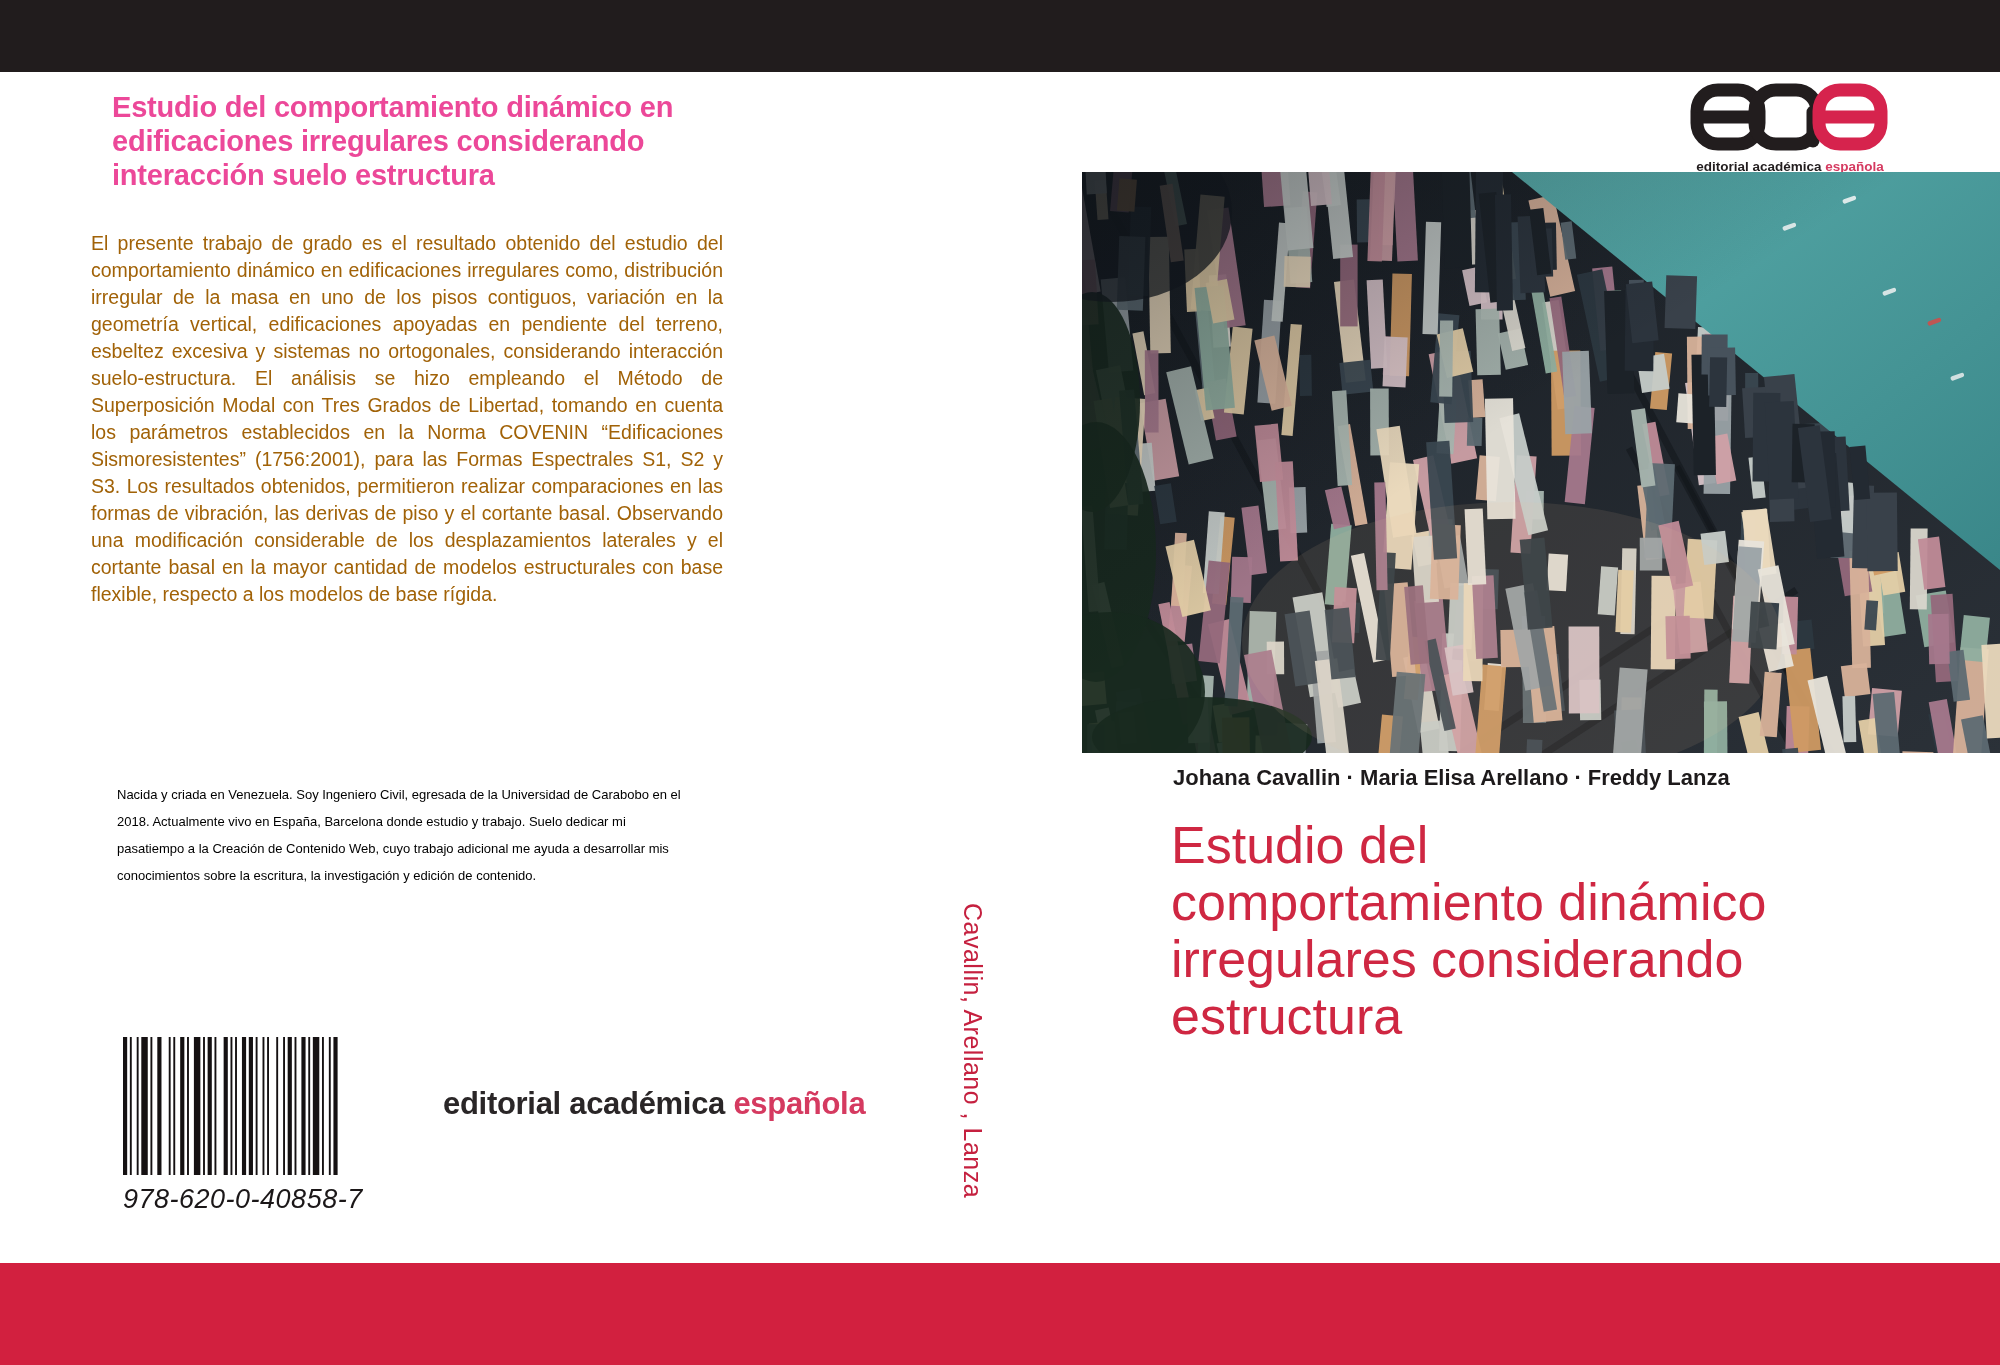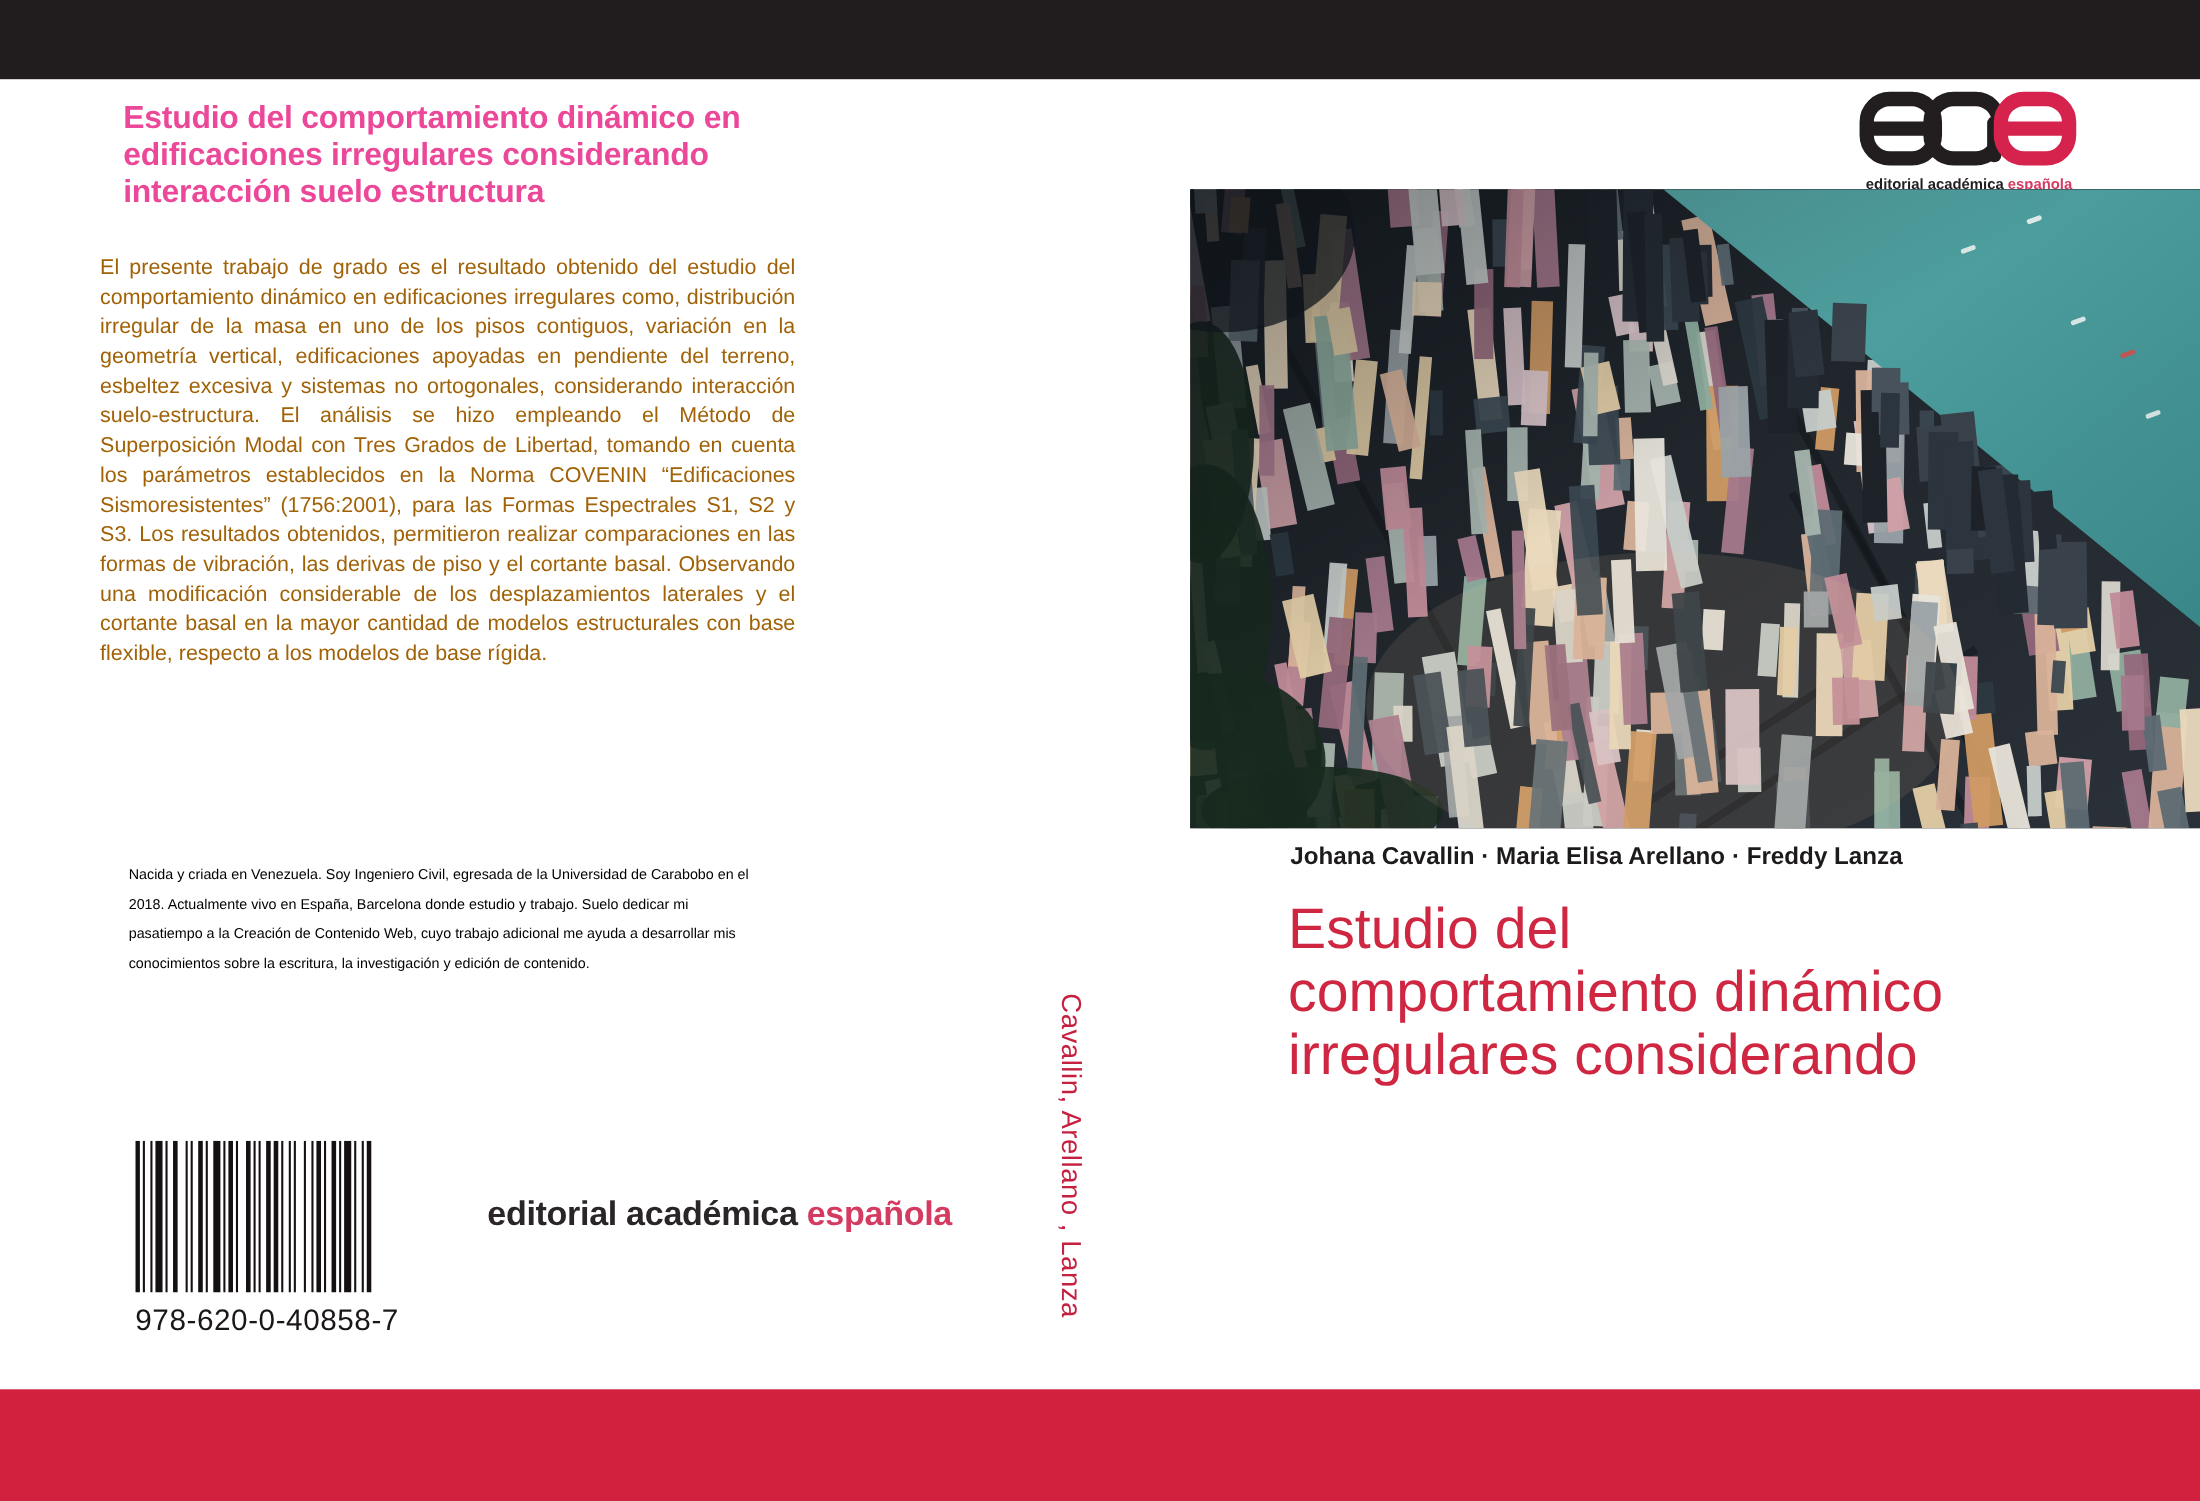--- a/index.html
+++ b/index.html
@@ -16,21 +16,21 @@
     font-size:29px;font-weight:bold;line-height:34px;color:#ec4899;letter-spacing:-0.2px;
   }
   .abstract{
     position:absolute;left:91px;top:230px;width:632px;margin:0;
     font-size:19.5px;line-height:27px;color:#a16207;text-align:justify;
   }
   .bio{
     position:absolute;left:117px;top:781px;width:578px;margin:0;
     font-size:13px;line-height:27px;color:#000000;
   }
-  .barcode-block{position:absolute;left:123px;top:1037px;width:198px;}
+  .barcode-block{position:absolute;left:123px;top:1037px;width:198px;font-style:italic;}
   .isbn{margin-top:5px;text-align:center;font-size:27px;color:#1b1718;letter-spacing:.5px;white-space:nowrap;}
   .publine{
     position:absolute;left:443px;top:1086px;font-size:31px;font-weight:bold;
     color:#2a2627;letter-spacing:-0.3px;white-space:nowrap;
   }
   .red-word{color:#d53a60;}
 
   
   .spine{
     position:absolute;left:958px;top:903px;height:370px;
@@ -477,17 +477,18 @@
           <rect x="0" y="0" width="918" height="581" fill="url(#viG)"></rect>
         </svg>
     </div>
 
     <div class="authors">Johana Cavallin · Maria Elisa Arellano · Freddy Lanza</div>
 
     <div class="front-title">
       <div>Estudio del</div>
       <div>comportamiento dinámico</div>
       <div>irregulares considerando</div>
+      <div>estructura</div>
     </div>
   </section>
 
   <div class="bar-bottom"></div>
 </div>
 
 </body></html>

